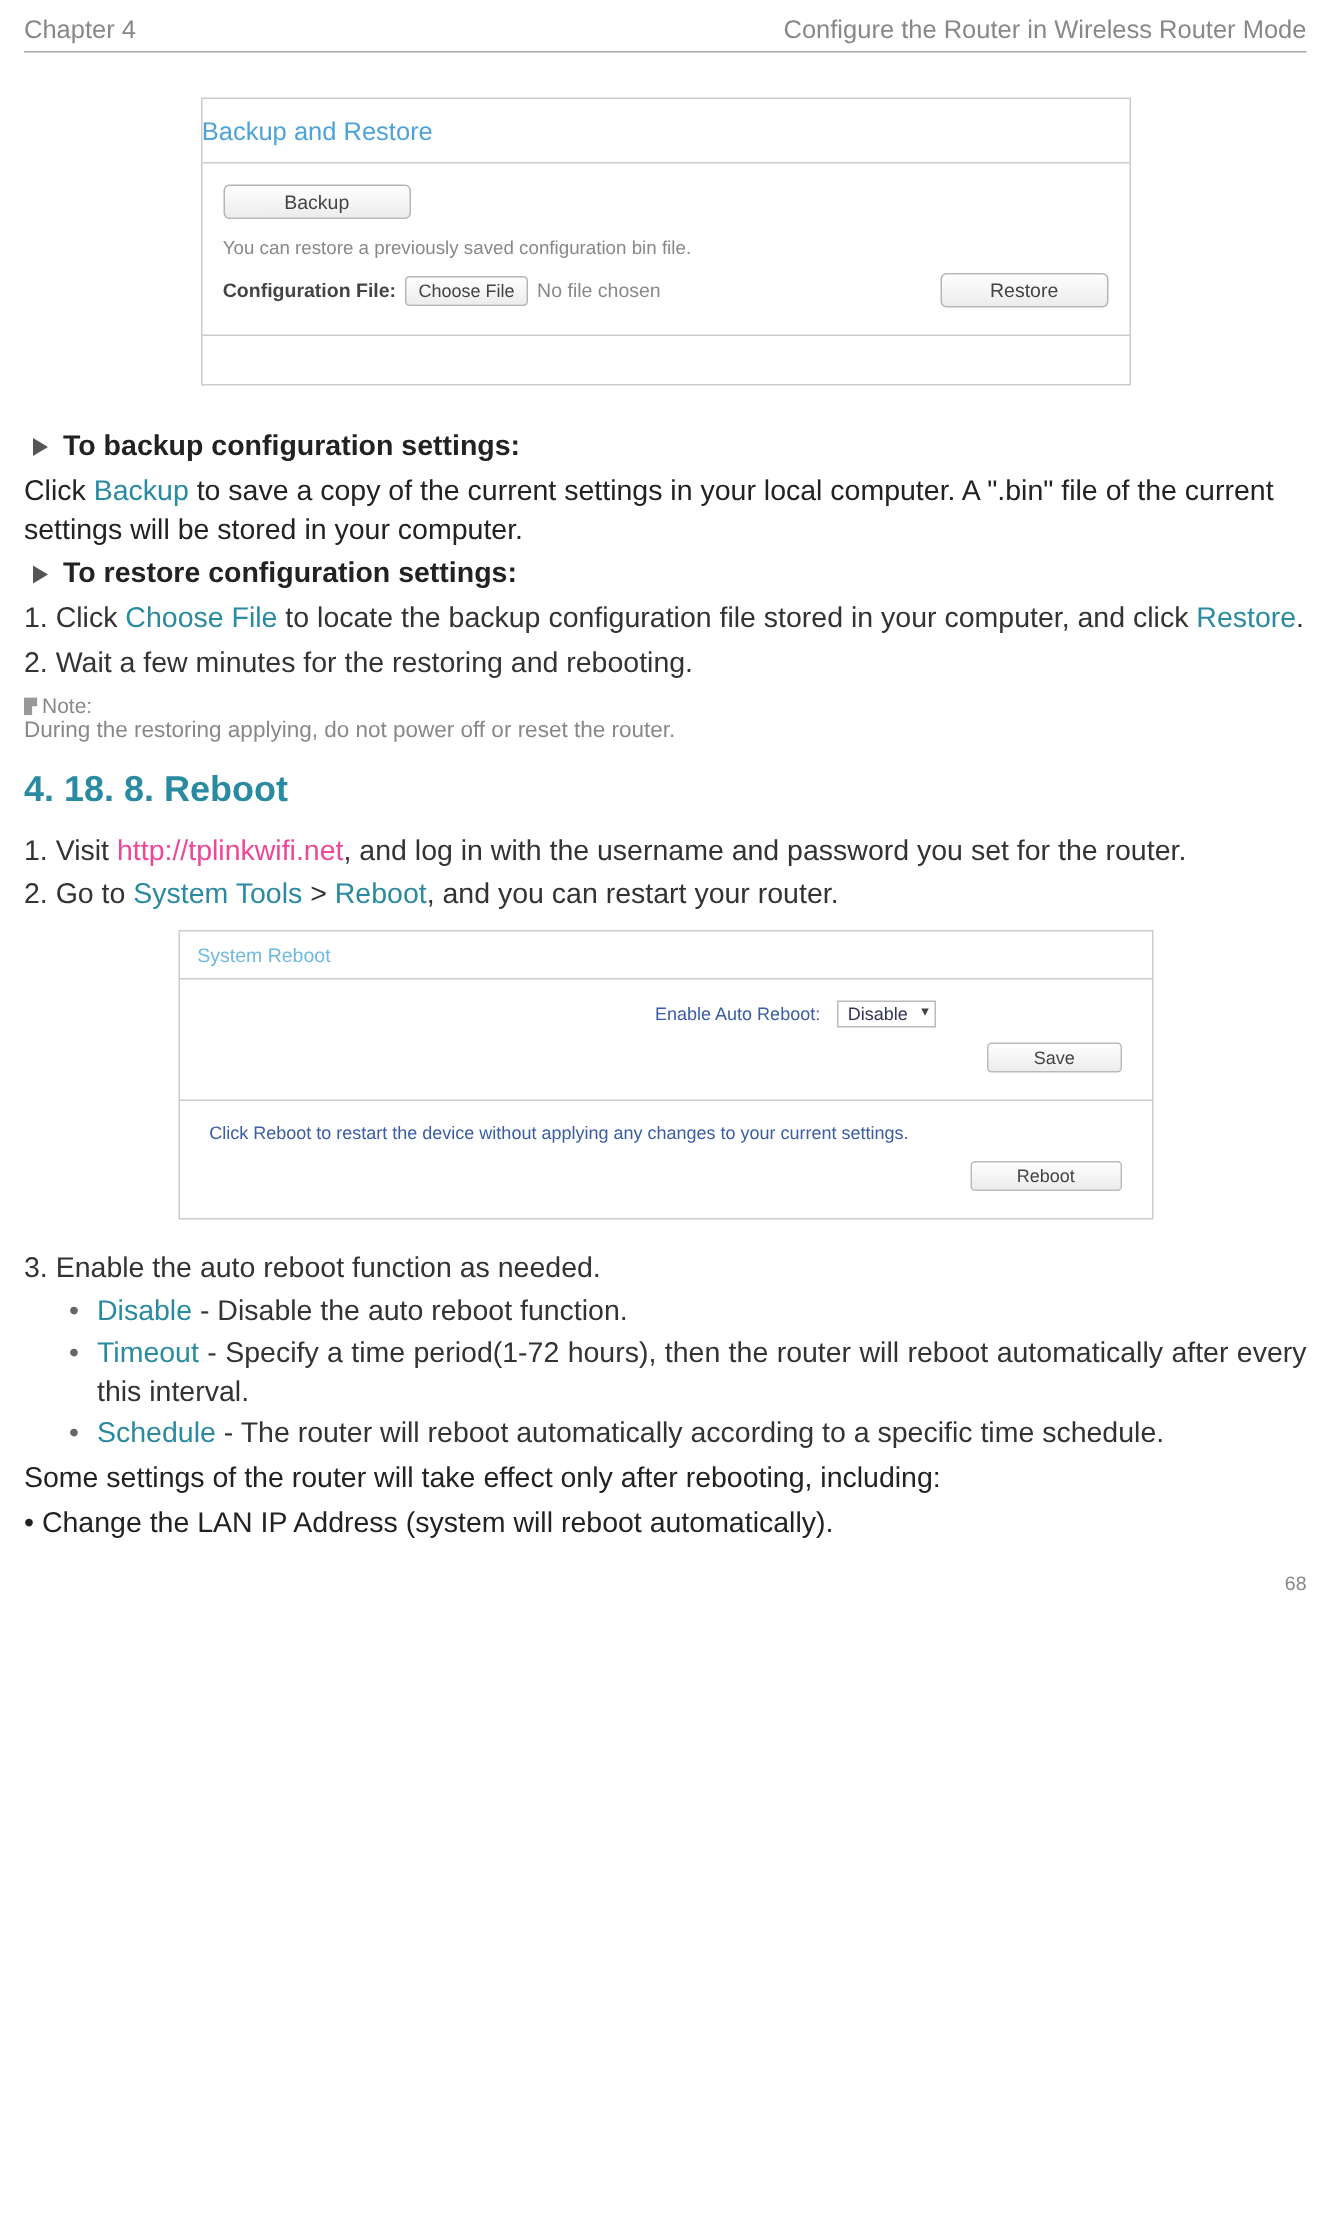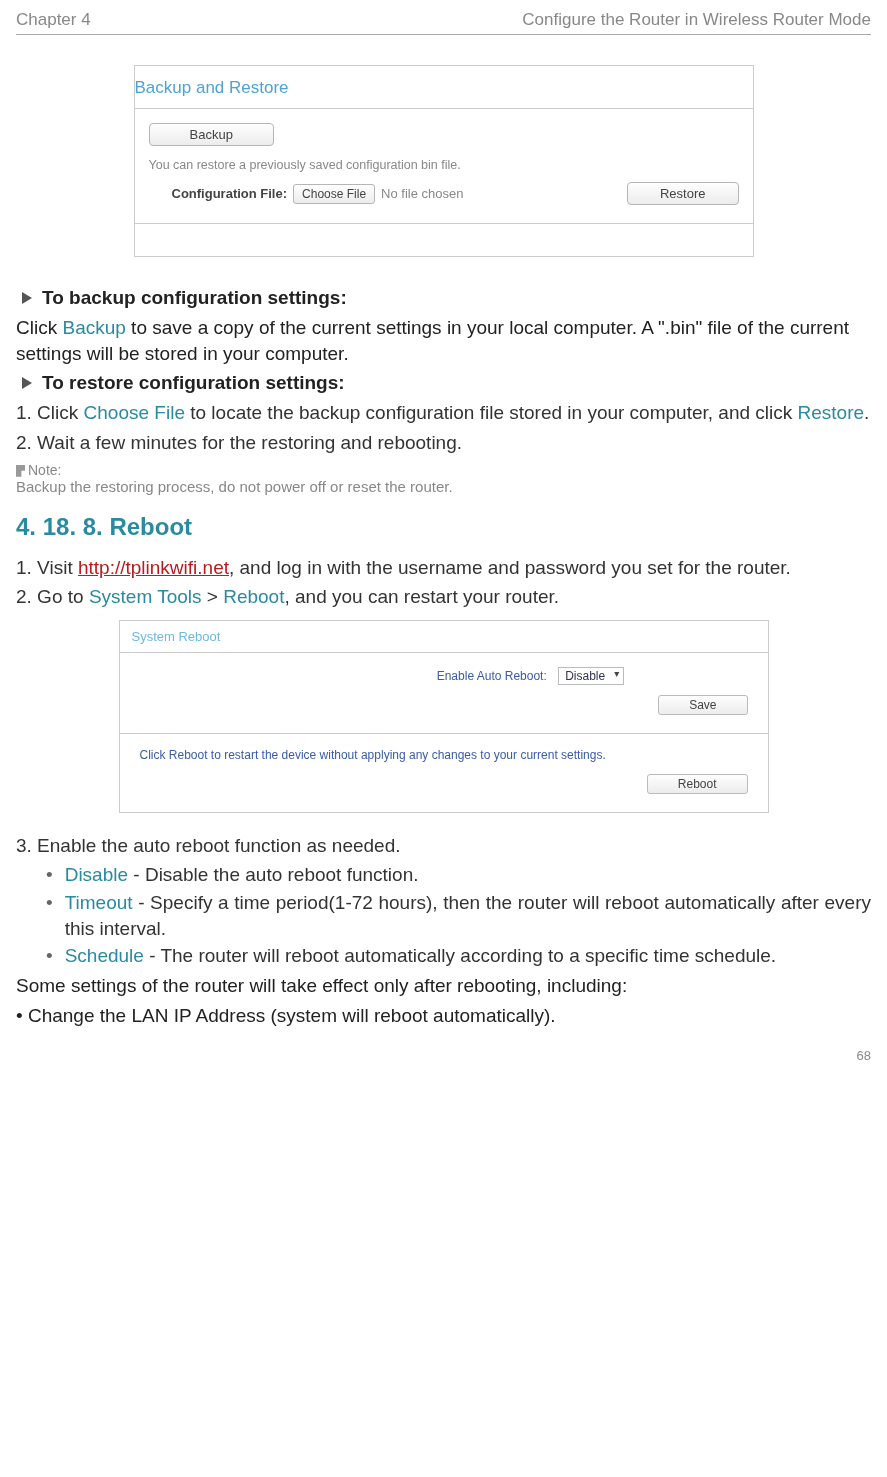--- a/index.html
+++ b/index.html
@@ -65,21 +65,20 @@
     color: #888;
     font-size: 12.5px;
     margin-top: 12px;
   }
   .ss-row {
     display: flex;
     align-items: center;
     gap: 6px;
     margin-top: 10px;
     font-size: 13px;
-    margin-left: 23px;
   }
   .ss-label { color: #444; font-weight: bold; }
   .ss-nofile { color: #888; }
   .ss-right { margin-left: auto; }
   .ss-right .ss-button { padding: 3px 32px; }
 
   .screenshot2 {
     border: 1px solid #ccc;
     margin: 10px auto 20px auto;
     width: 650px;
@@ -145,21 +144,21 @@
     flex-shrink:0;
     margin-left:6px;
   }
   .body-text {
     font-size:19px;
     color:#222;
     line-height:1.35;
     margin:4px 0;
   }
   .link { color:#2a8aa0; }
-  .link-u { color:#b91c1c; text-decoration:underline; }
+  .link-u { color:#ec4899; }
   ol.steps { list-style:none; padding:0; margin:0; }
   ol.steps > li { margin:4px 0; font-size:19px; line-height:1.35; padding-left:22px; text-indent:-22px; }
   .note-label { font-size:14px; color:#888; margin-top:6px; }
   .note-body { font-size:15px; color:#888; margin-bottom:18px; }
   .flag {
     display:inline-block;
     width:9px; height:12px;
     background:#999;
     clip-path: polygon(0 0, 100% 0, 100% 50%, 60% 50%, 60% 100%, 0 100%);
     margin-right:3px;
@@ -221,21 +220,21 @@
     <span class="arrow"></span>
     <span>To restore configuration settings:</span>
   </div>
   <ol class="steps">
     <li>
       <span>1. Click </span><span class="link">Choose File</span><span> to locate the backup configuration file stored in your computer, and click </span><span class="link">Restore</span><span>.</span>
     </li>
     <li>2. Wait a few minutes for the restoring and rebooting.</li>
   </ol>
   <div class="note-label"><span class="flag"></span><span>Note:</span></div>
-  <div class="note-body">Backup the restoring process, do not power off or reset the router.</div>
+  <div class="note-body">During the restoring applying, do not power off or reset the router.</div>
 
   <h2 class="section-num">4. 18. 8.   Reboot</h2>
   <ol class="steps">
     <li>
       <span>1. Visit </span><span class="link-u">http://tplinkwifi.net</span><span>, and log in with the username and password you set for the router.</span>
     </li>
     <li>
       <span>2. Go to </span><span class="link">System Tools</span><span> &gt; </span><span class="link">Reboot</span><span>, and you can restart your router.</span>
     </li>
   </ol>

